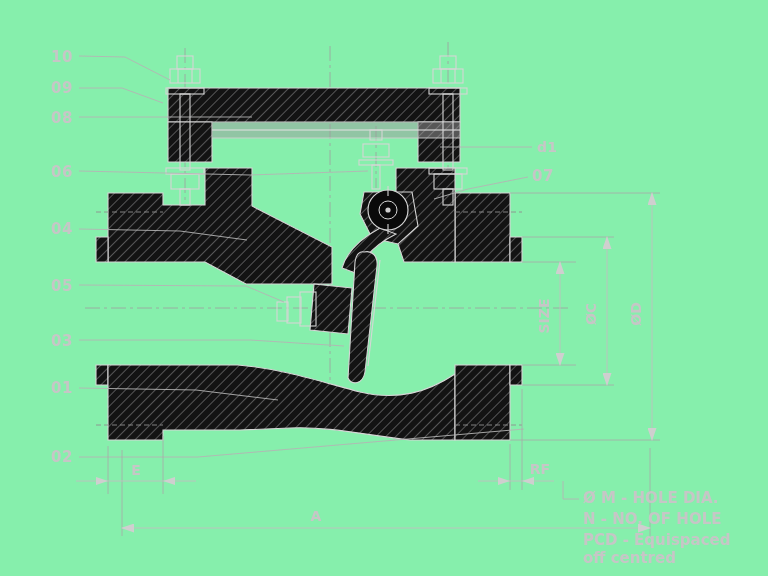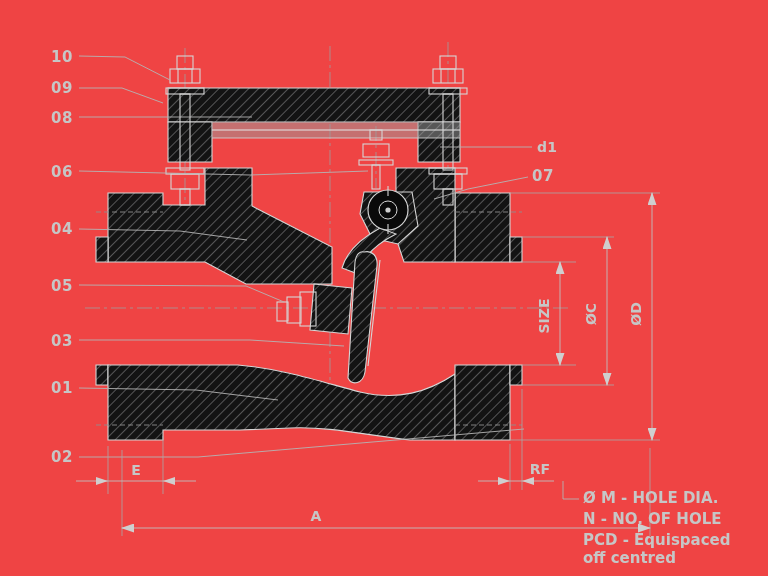--- a/index.html
+++ b/index.html
@@ -1,16 +1,16 @@
 <!DOCTYPE html>
 <html><head>
 <meta charset="utf-8">
 <style>
   html,body{margin:0;padding:0;background:#000;}
-  .stage{position:relative;width:768px;height:576px;background:#ef4444;overflow:hidden;}
+  .stage{position:relative;width:768px;height:576px;background:#86efac;overflow:hidden;}
   svg{display:block;}
   text{font-family:"DejaVu Sans",sans-serif;fill:#c6c6c6;}
   .partnum{font-size:15px;font-weight:bold;letter-spacing:.5px;}
   .dimlbl{font-size:14px;font-weight:bold;}
   .notetxt{font-size:15px;font-weight:bold;}
   .outline{stroke:#d6d6d6;stroke-width:1.1;fill:none;}
   .hatched{stroke:#d6d6d6;stroke-width:1.1;fill:url(#hatch);}
   .leader{stroke:#b4b4b4;stroke-width:.9;fill:none;}
   .dimline{stroke:#c0c0c0;stroke-width:.9;fill:none;}
   .extline{stroke:#a8a8a8;stroke-width:.8;fill:none;}

